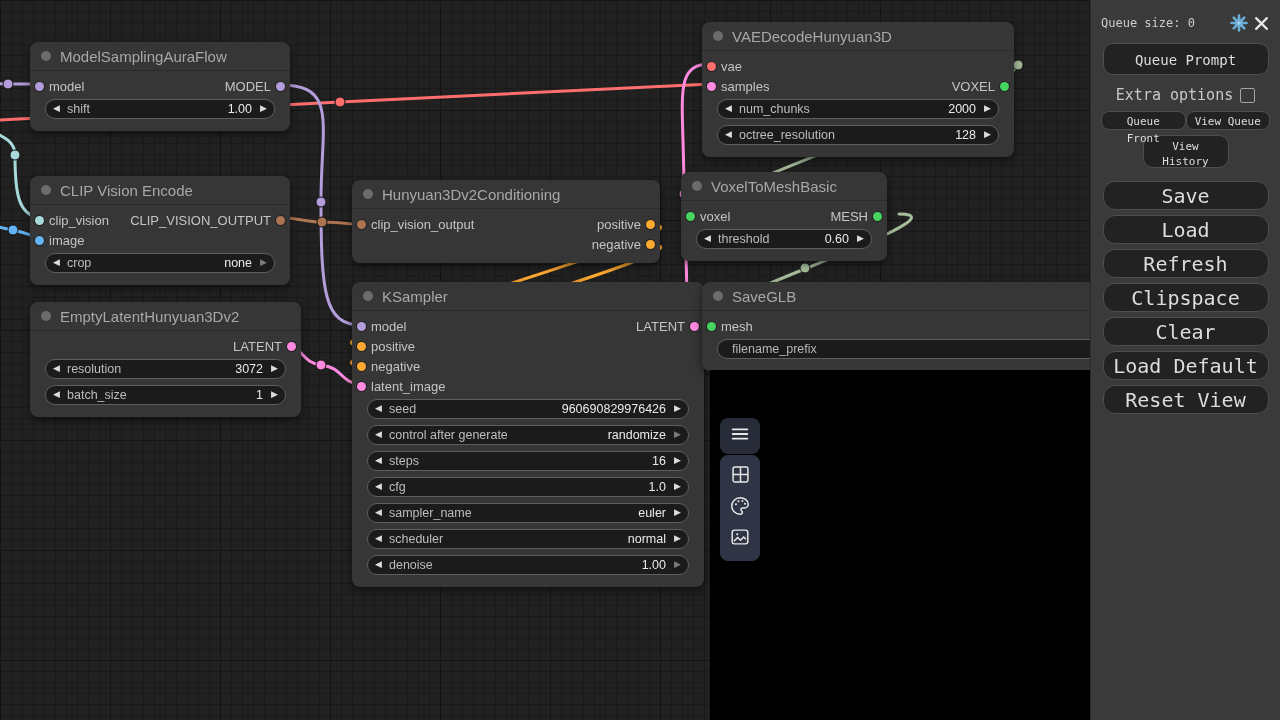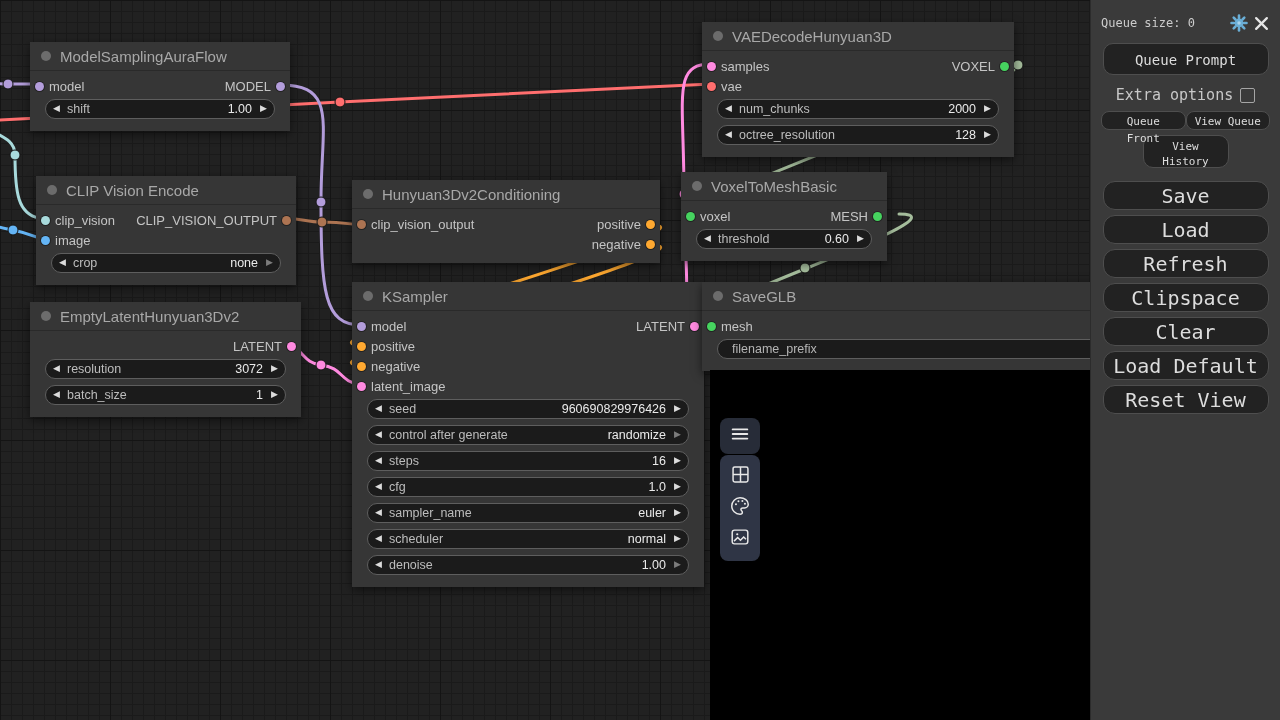--- a/index.html
+++ b/index.html
@@ -11,21 +11,21 @@
     background-color:#212121;
     background-image:
       linear-gradient(#141414 1px,transparent 1px),
       linear-gradient(90deg,#141414 1px,transparent 1px),
       linear-gradient(#1a1a1a 1px,transparent 1px),
       linear-gradient(90deg,#1a1a1a 1px,transparent 1px);
     background-size:110px 110px,110px 110px,11px 11px,11px 11px;}
   svg.wires{position:absolute;inset:0;z-index:1;pointer-events:none;}
 
   
-  .node{position:absolute;z-index:2;background:#363636;border-radius:0;
+  .node{position:absolute;z-index:2;background:#363636;border-radius:8px;
         box-shadow:0 3px 9px rgba(0,0,0,.55);font-size:13px;color:#c4c4c4;}
   .node-title{height:28px;display:flex;align-items:center;gap:9px;
         padding-left:11px;color:#a8a8a8;font-size:15px;
         border-bottom:1px solid rgba(0,0,0,.22);white-space:nowrap;overflow:hidden;}
   .title-dot{width:10px;height:10px;border-radius:50%;background:#6c6c6c;flex:0 0 auto;}
   .node-body{padding-top:6px;padding-bottom:8px;}
   .srow{position:relative;height:20px;}
   .slot-dot{position:absolute;width:9px;height:9px;border-radius:50%;top:5px;
         box-shadow:0 0 0 1px rgba(0,0,0,.35);}
   .slot-dot.in{left:5px;} .slot-dot.out{right:5px;}
@@ -114,21 +114,21 @@
           <div class="wrow">
             <div class="pill">
               <span class="arrow l">◀</span>
               <span class="arrow r">▶</span>
               <span class="w-label">shift</span>
               <span class="w-value">1.00</span>
             </div>
           </div>
         </div>
       </div>
-      <div class="node" style="left: 36px; top: 176px; width: 260px;">
+      <div class="node" style="left: 30px; top: 176px; width: 260px;">
         <div class="node-title">
           <span class="title-dot" style="background: rgb(108, 108, 108);"></span>
           <span>CLIP Vision Encode</span>
         </div>
         <div class="node-body">
           <div class="srow">
             <span class="slot-dot in" style="background: rgb(168, 218, 220);"></span>
             <span class="in-label">clip_vision</span>
             <span class="slot-dot out" style="background: rgb(173, 116, 82);"></span>
             <span class="out-label">CLIP_VISION_OUTPUT</span>
@@ -275,28 +275,28 @@
           </div>
         </div>
       </div>
       <div class="node" style="left: 702px; top: 22px; width: 312px;">
         <div class="node-title">
           <span class="title-dot" style="background: rgb(108, 108, 108);"></span>
           <span>VAEDecodeHunyuan3D</span>
         </div>
         <div class="node-body">
           <div class="srow">
+            <span class="slot-dot in" style="background: rgb(255, 110, 110);"></span>
+            <span class="in-label">vae</span>
+          </div>
+          <div class="srow">
             <span class="slot-dot in" style="background: rgb(255, 138, 224);"></span>
             <span class="in-label">samples</span>
             <span class="slot-dot out" style="background: rgb(70, 211, 95);"></span>
             <span class="out-label">VOXEL</span>
-          </div>
-          <div class="srow">
-            <span class="slot-dot in" style="background: rgb(255, 110, 110);"></span>
-            <span class="in-label">vae</span>
           </div>
           <div class="wrow">
             <div class="pill">
               <span class="arrow l">◀</span>
               <span class="arrow r">▶</span>
               <span class="w-label">num_chunks</span>
               <span class="w-value">2000</span>
             </div>
           </div>
           <div class="wrow">

